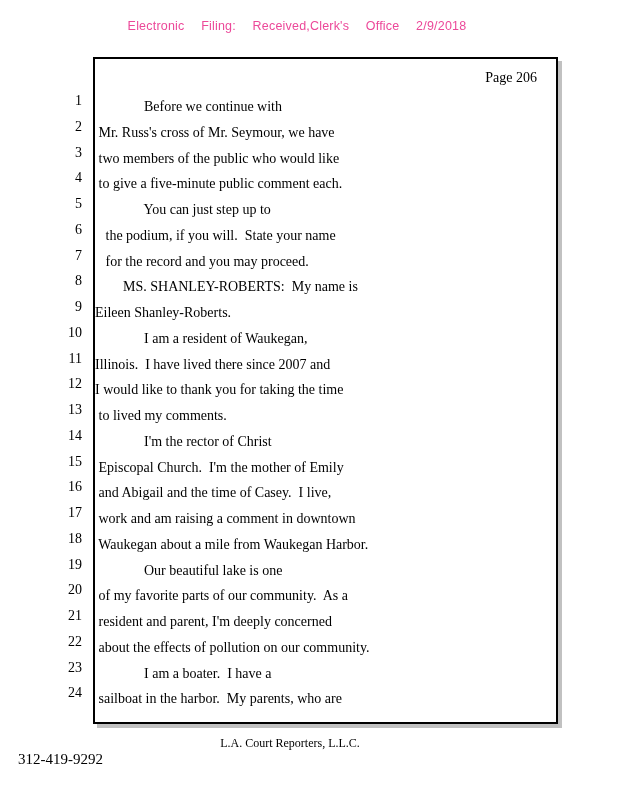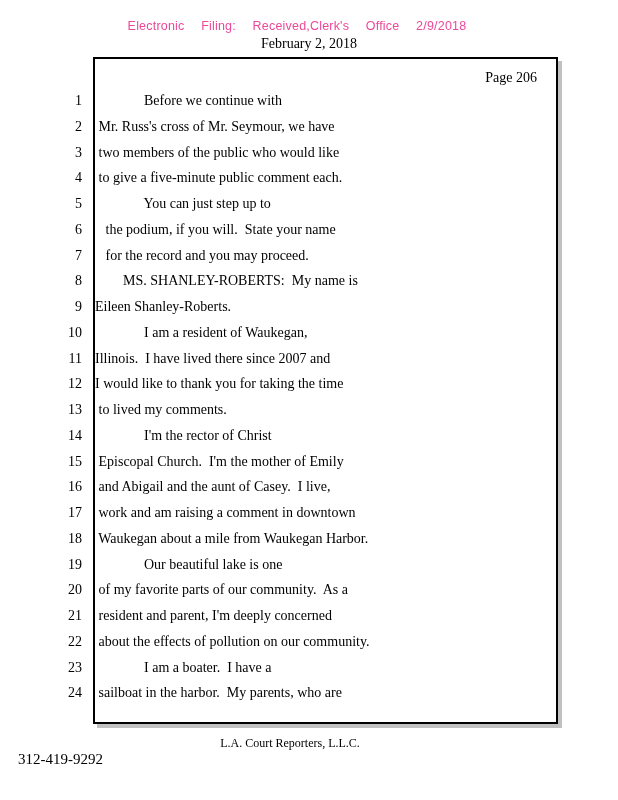--- a/index.html
+++ b/index.html
@@ -15,35 +15,34 @@
   .box{position:absolute;left:93px;top:57px;width:465px;height:667px;
        box-sizing:border-box;background:#ffffff;border:2px solid #000000;
        box-shadow:4px 4px 0 #c1c1c1;}
 
   .pagenum{position:absolute;top:70px;left:93px;width:444px;text-align:right;
            font-size:14px;}
 
   .rows{position:absolute;top:88px;left:40px;width:540px;}
   .row{display:flex;height:25.75px;line-height:25.75px;font-size:14px;}
   .num{flex:0 0 42px;width:42px;text-align:right;}
-  .txt{flex:1 1 auto;padding-left:13px;white-space:pre;}
+  .txt{flex:1 1 auto;padding-left:13px;white-space:pre;margin-top:6px;}
 
   .footer-name{position:absolute;top:736px;left:0;width:580px;text-align:center;
                font-size:12px;}
   .footer-phone{position:absolute;top:751px;left:18px;width:612px;text-align:left;
                 font-size:15px;}
 </style>
 </head>
 <body>
 
 <div class="page">
 
   <div class="stamp">Electronic Filing: Received,Clerk's Office 2/9/2018</div>
 
-  <div class="dateline">February 2, 2018</div>
 
   <div class="box"></div>
 
   <div class="pagenum">Page 206</div>
 
   <div class="rows">
 
       <div class="row">
         <span class="num">1</span>
         <span class="txt">              Before we continue with</span>
@@ -114,21 +113,21 @@
         <span class="txt">              I'm the rector of Christ</span>
       </div>
 
       <div class="row">
         <span class="num">15</span>
         <span class="txt"> Episcopal Church.  I'm the mother of Emily</span>
       </div>
 
       <div class="row">
         <span class="num">16</span>
-        <span class="txt"> and Abigail and the aunt of Casey.  I live,</span>
+        <span class="txt"> and Abigail and the time of Casey.  I live,</span>
       </div>
 
       <div class="row">
         <span class="num">17</span>
         <span class="txt"> work and am raising a comment in downtown</span>
       </div>
 
       <div class="row">
         <span class="num">18</span>
         <span class="txt"> Waukegan about a mile from Waukegan Harbor.</span>

